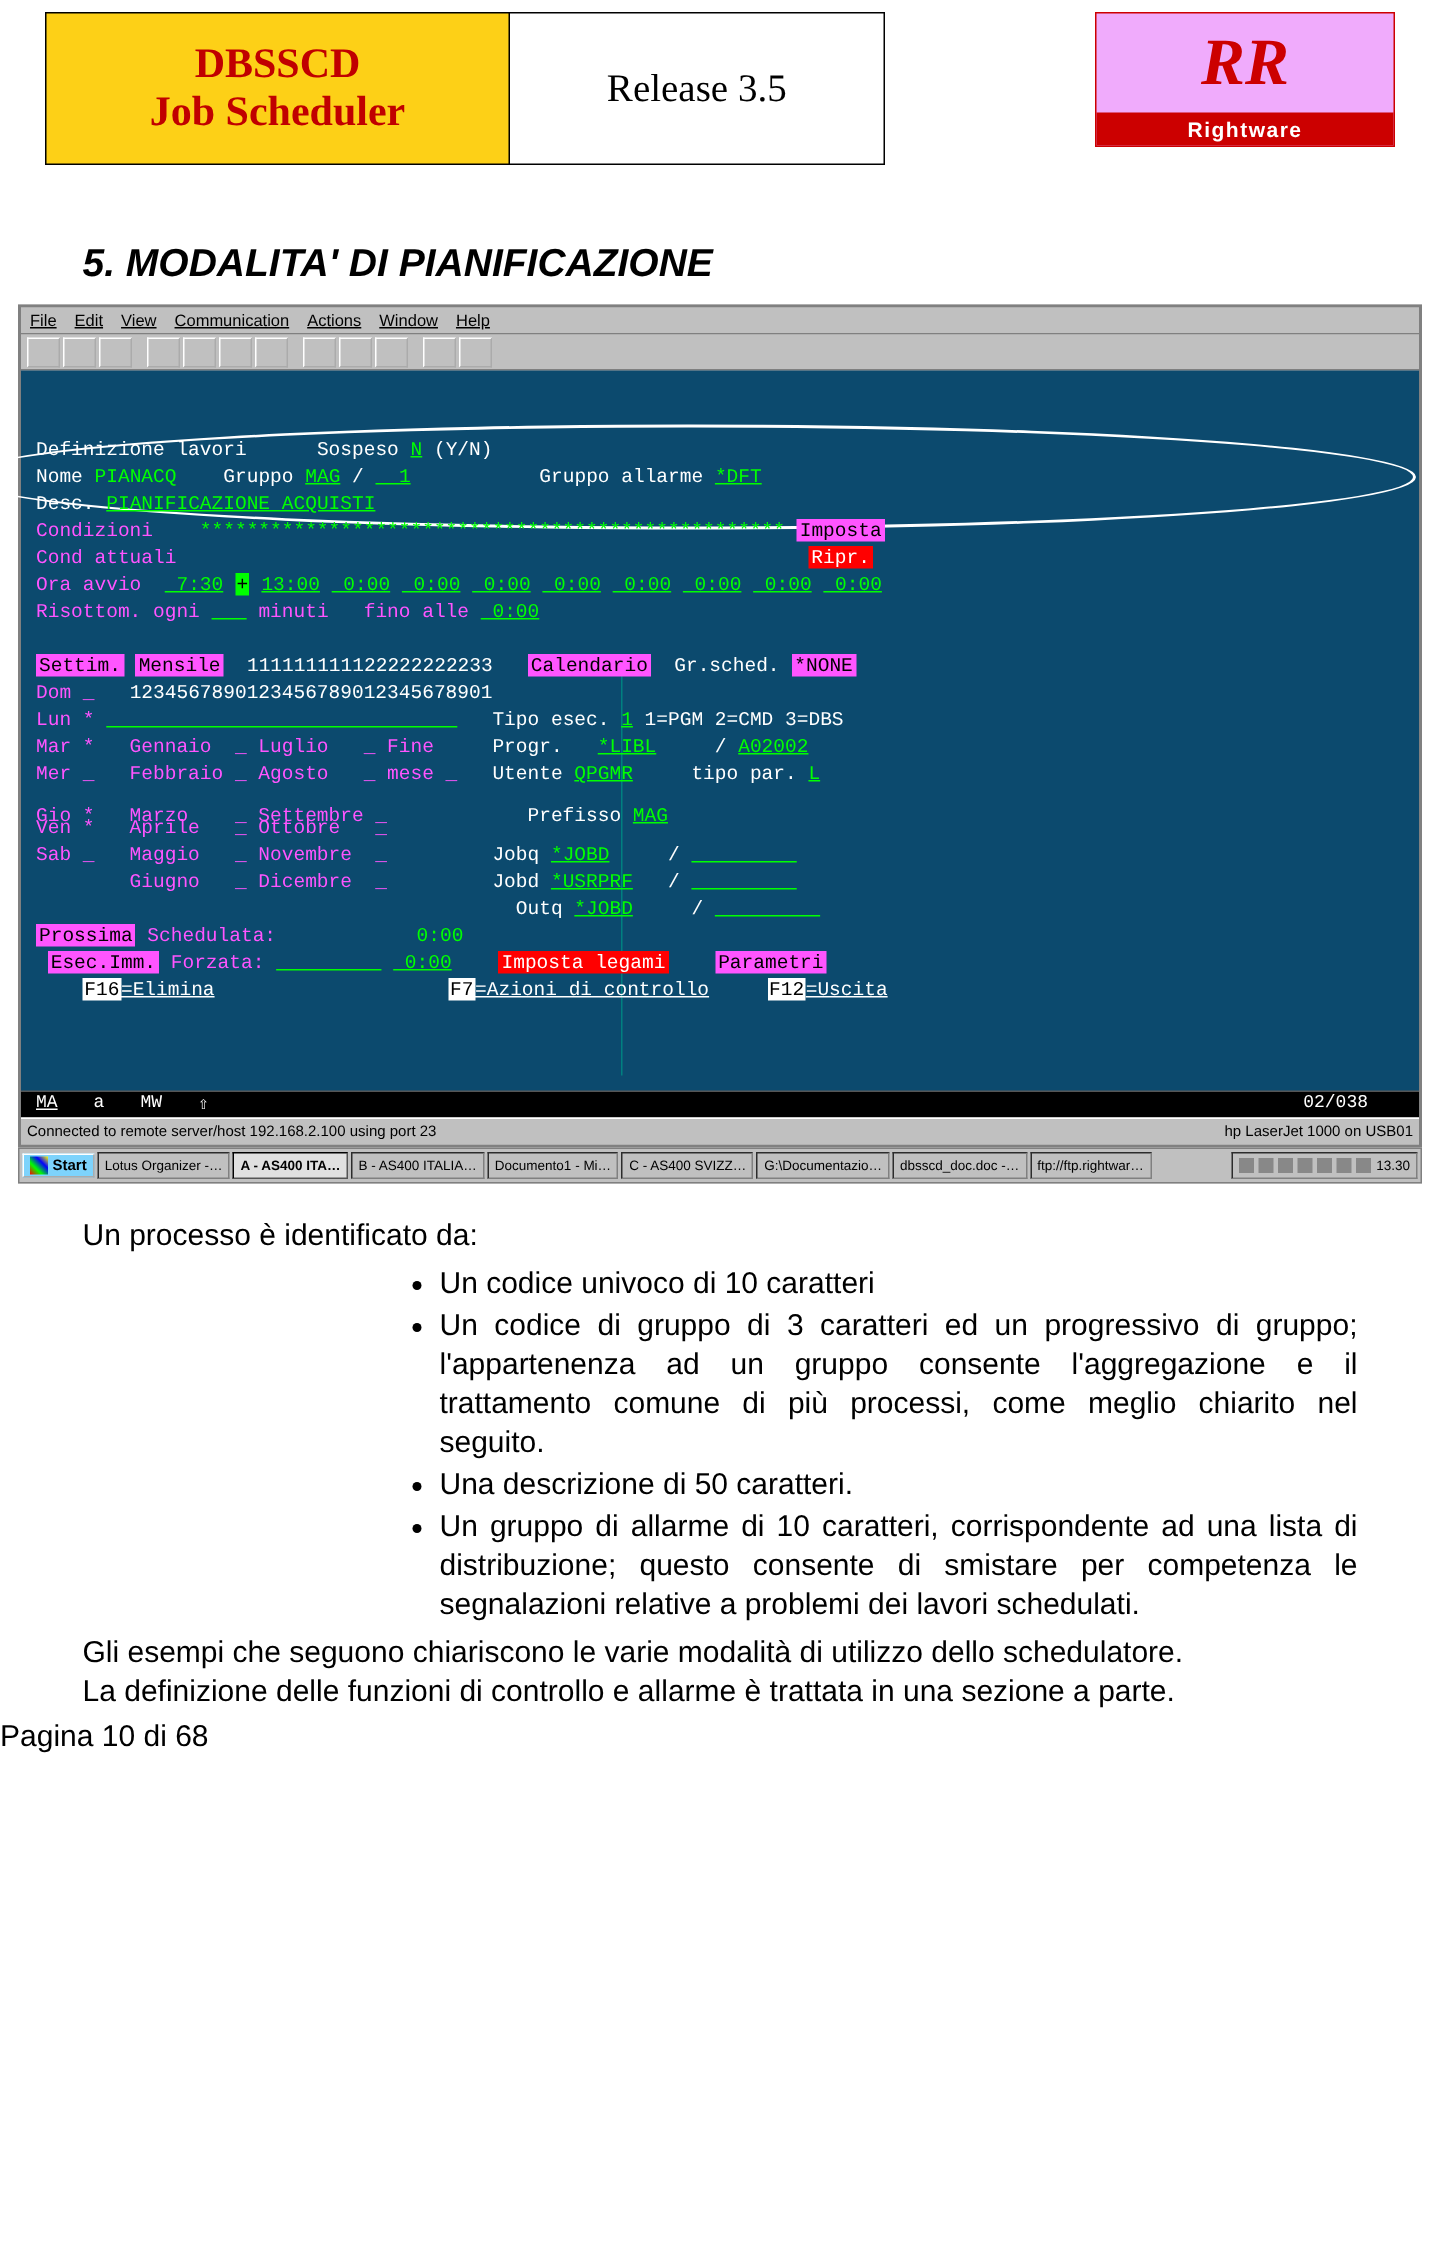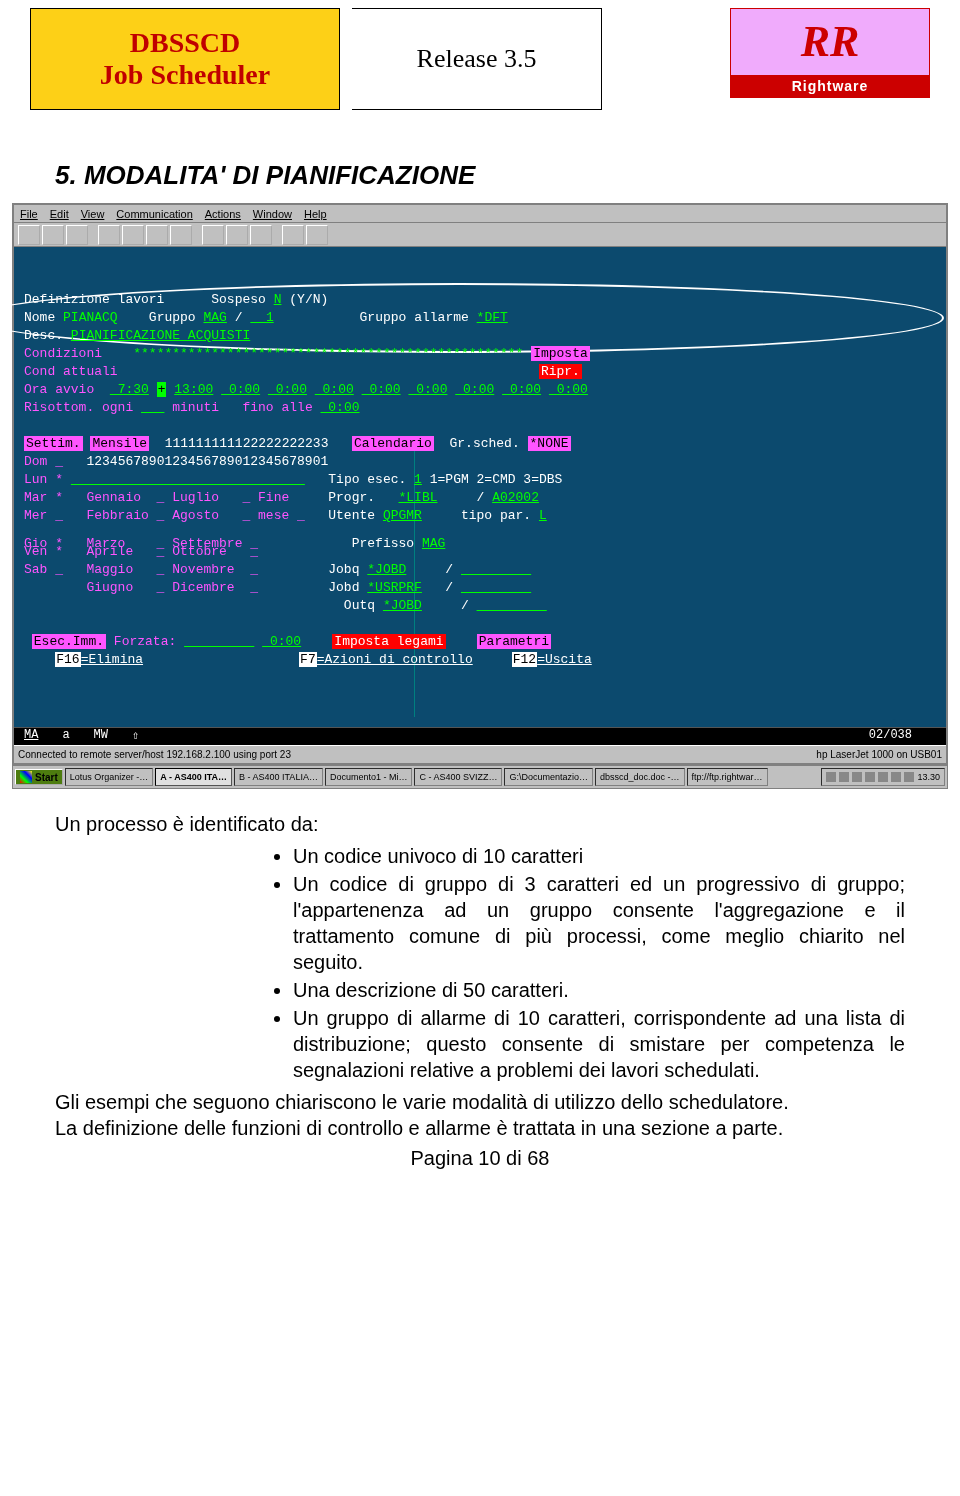--- a/index.html
+++ b/index.html
@@ -9,21 +9,21 @@
     background: #fff;
     color: #000;
     padding: 0;
   }
 
   
   .doc-header {
     display: flex;
     align-items: stretch;
     padding: 8px 30px 0 30px;
-    gap: 12px;
+    gap: 0;
     height: 110px;
   }
   .header-left {
     width: 310px;
     background: #fdd017;
     border: 1px solid #000;
     display: flex;
     flex-direction: column;
     justify-content: center;
     align-items: center;
@@ -215,21 +215,21 @@
     height: 24px;
     background: #c0c0c0;
     border: 1px solid #808080;
     display: flex;
     align-items: center;
     font-size: 10px;
     padding: 0 2px;
     gap: 2px;
   }
   .taskbar .start {
-    background: #4d7c0f;
+    background: #7dd3fc;
     border: 1px outset #fff;
     padding: 1px 4px;
     font-weight: bold;
     display: flex;
     align-items: center;
     gap: 3px;
   }
   .taskbar .task {
     background: #c0c0c0;
     border: 1px inset #808080;
@@ -271,21 +271,21 @@
   }
   .body-text ul {
     margin: 6px 0 6px 220px;
     padding-left: 18px;
   }
   .body-text ul li {
     margin-bottom: 2px;
     text-align: justify;
   }
   .page-foot {
-    text-align: center;
+    text-align: left;
     font-family: Arial, sans-serif;
     font-size: 20px;
     margin-top: 6px;
   }
 </style>
 </head>
 <body>
 
 <div class="doc-header">
   <div class="header-left">
@@ -347,20 +347,21 @@
     <div class="line" style="top:188px"><span class="bg-magenta">Settim.</span> <span class="bg-magenta">Mensile</span>  <span class="c-white">111111111122222222233</span>   <span class="bg-magenta">Calendario</span>  <span class="c-white">Gr.sched.</span> <span class="bg-magenta">*NONE</span></div>
     <div class="line" style="top:206px"><span class="c-magenta">Dom _</span>   <span class="c-white">123456789012345678901234567890​1</span></div>
     <div class="line" style="top:224px"><span class="c-magenta">Lun *</span> <span class="c-green underline">                              </span>   <span class="c-white">Tipo esec.</span> <span class="c-green underline">1</span> <span class="c-white">1=PGM 2=CMD 3=DBS</span></div>
     <div class="line" style="top:242px"><span class="c-magenta">Mar *   Gennaio  _ Luglio   _ Fine</span>     <span class="c-white">Progr.</span>   <span class="c-green underline">*LIBL</span>     <span class="c-white">/</span> <span class="c-green underline">A02002</span>    </div>
     <div class="line" style="top:260px"><span class="c-magenta">Mer _   Febbraio _ Agosto   _ mese _</span>   <span class="c-white">Utente</span> <span class="c-green underline">QPGMR</span>     <span class="c-white">tipo par.</span> <span class="c-green underline">L</span></div>
     <div class="line" style="top:288px"><span class="c-magenta">Gio *   Marzo    _ Settembre _</span>            <span class="c-white">Prefisso</span> <span class="c-green underline">MAG</span></div>
     <div class="line" style="top:296px"><span class="c-magenta">Ven *   Aprile   _ Ottobre   _</span></div>
     <div class="line" style="top:314px"><span class="c-magenta">Sab _   Maggio   _ Novembre  _</span>         <span class="c-white">Jobq</span> <span class="c-green underline">*JOBD</span>     <span class="c-white">/</span> <span class="c-green underline">         </span></div>
     <div class="line" style="top:332px"><span class="c-magenta">        Giugno   _ Dicembre  _</span>         <span class="c-white">Jobd</span> <span class="c-green underline">*USRPRF</span>   <span class="c-white">/</span> <span class="c-green underline">         </span></div>
     <div class="line" style="top:350px">                                         <span class="c-white">Outq</span> <span class="c-green underline">*JOBD</span>     <span class="c-white">/</span> <span class="c-green underline">         </span></div>
+    <div class="line" style="top:368px"><span class="bg-magenta">Prossima</span> <span class="c-magenta">Schedulata:</span>            <span class="c-green">0:00</span></div>
     <div class="line" style="top:386px"> <span class="bg-magenta">Esec.Imm.</span> <span class="c-magenta">Forzata:</span> <span class="c-green underline">         </span> <span class="c-green underline"> 0:00</span>    <span class="bg-red">Imposta legami</span>    <span class="bg-magenta">Parametri</span></div>
     <div class="line" style="top:404px">    <span class="bg-white">F16</span><span class="c-white underline">=Elimina</span>                    <span class="bg-white">F7</span><span class="c-white underline">=Azioni di controllo</span>     <span class="bg-white">F12</span><span class="c-white underline">=Uscita</span></div>
   </div>
 
   <div class="term-status">
     <span class="underline">MA</span>
     <span>a</span>
     <span>MW</span>
     <span>⇧</span>
     <div class="spacer"></div>

